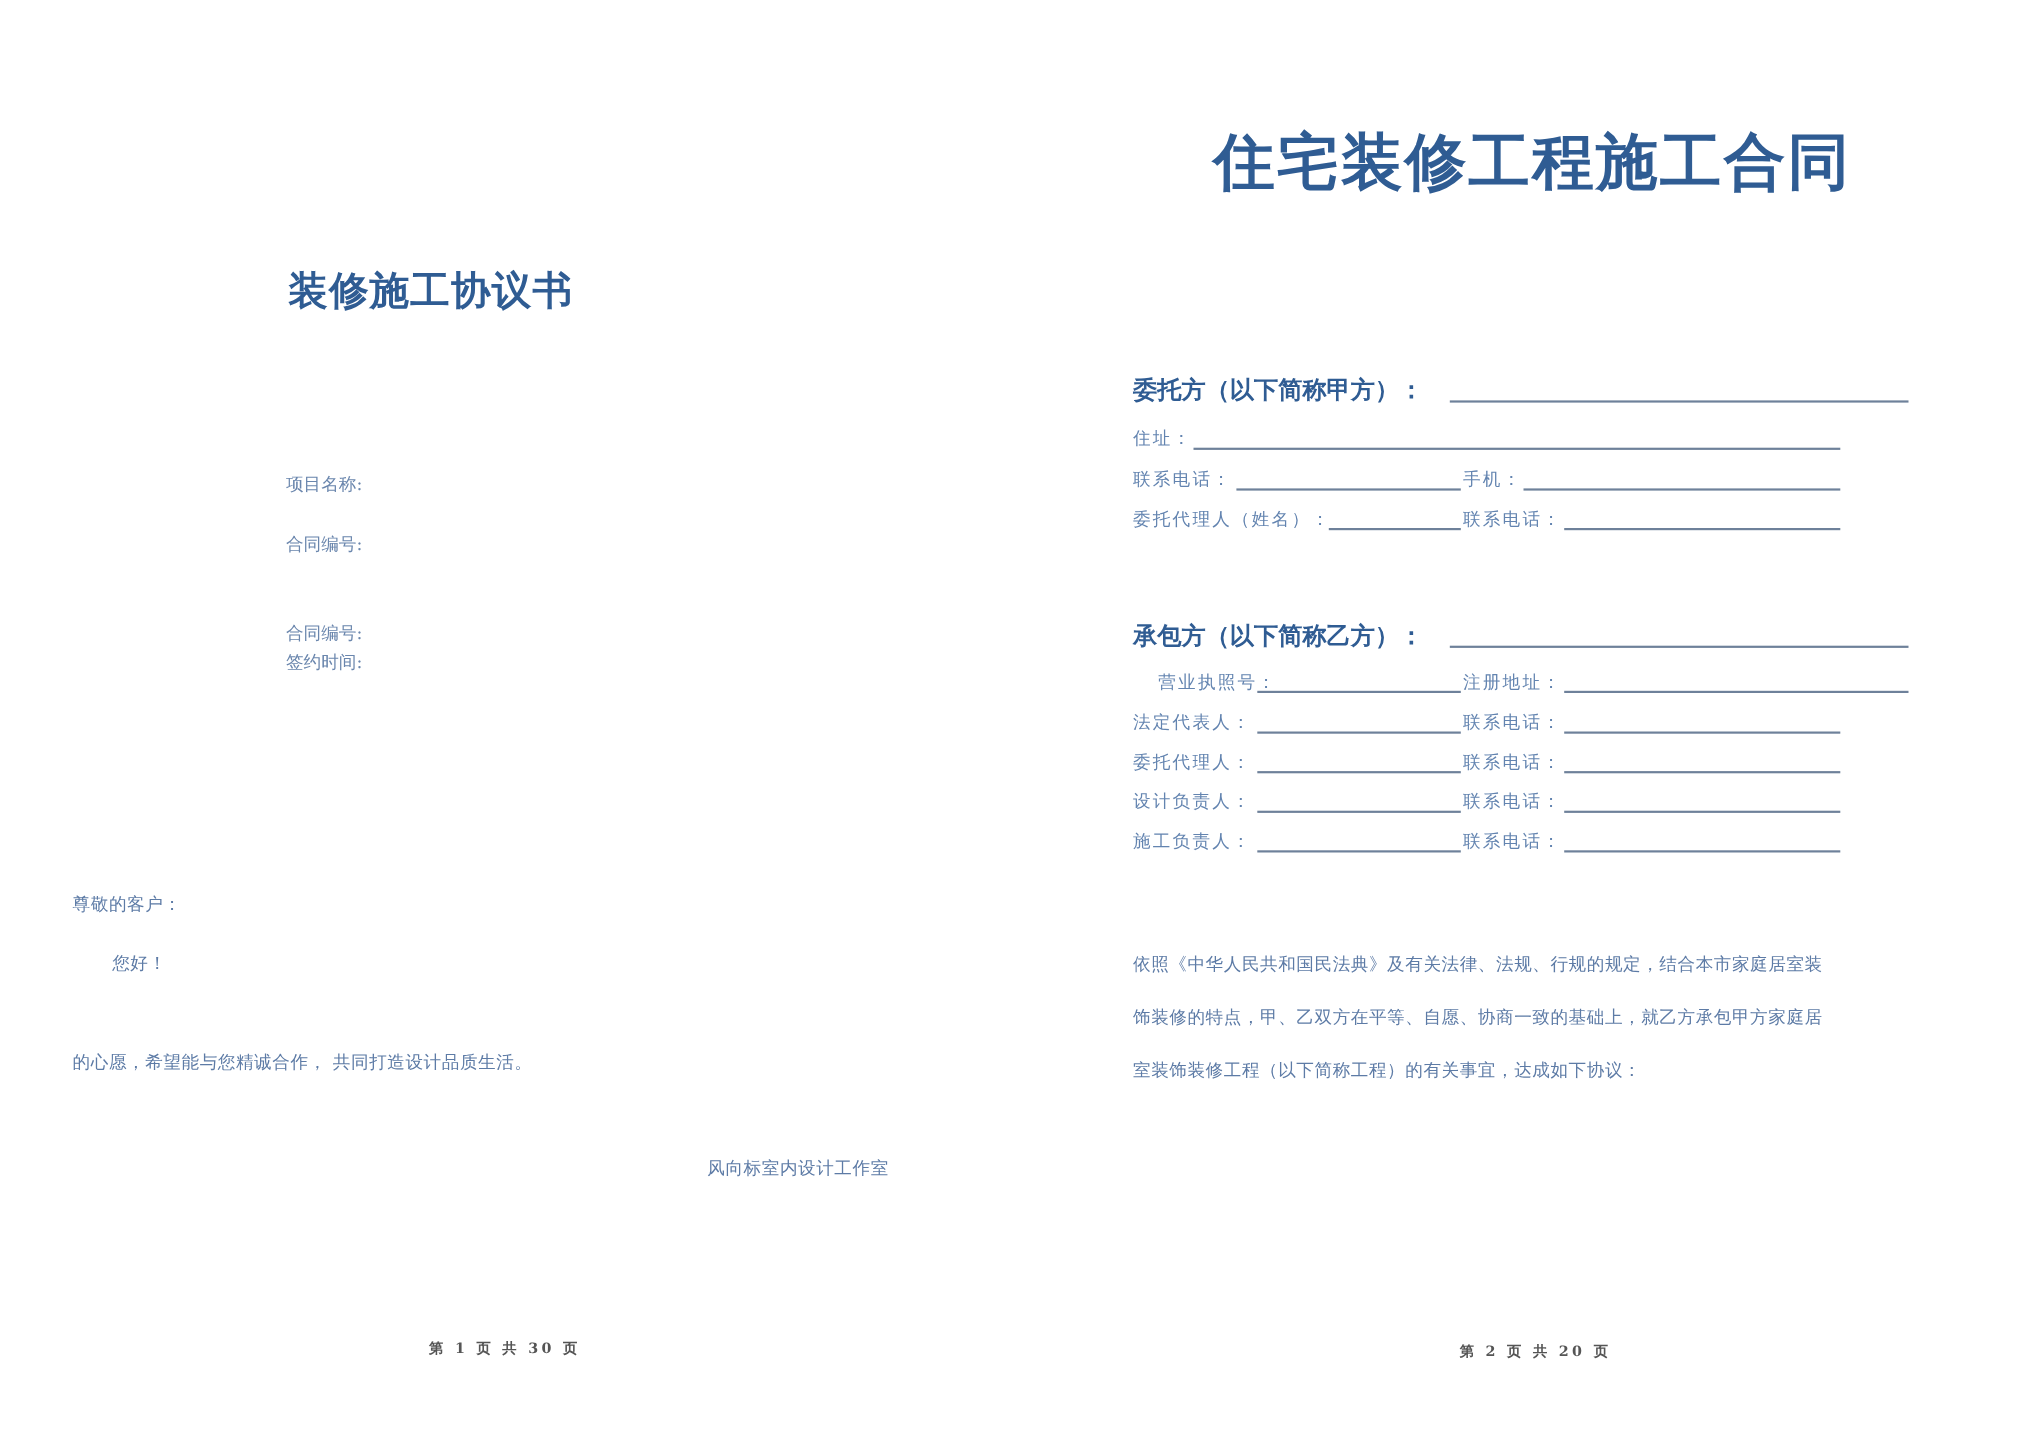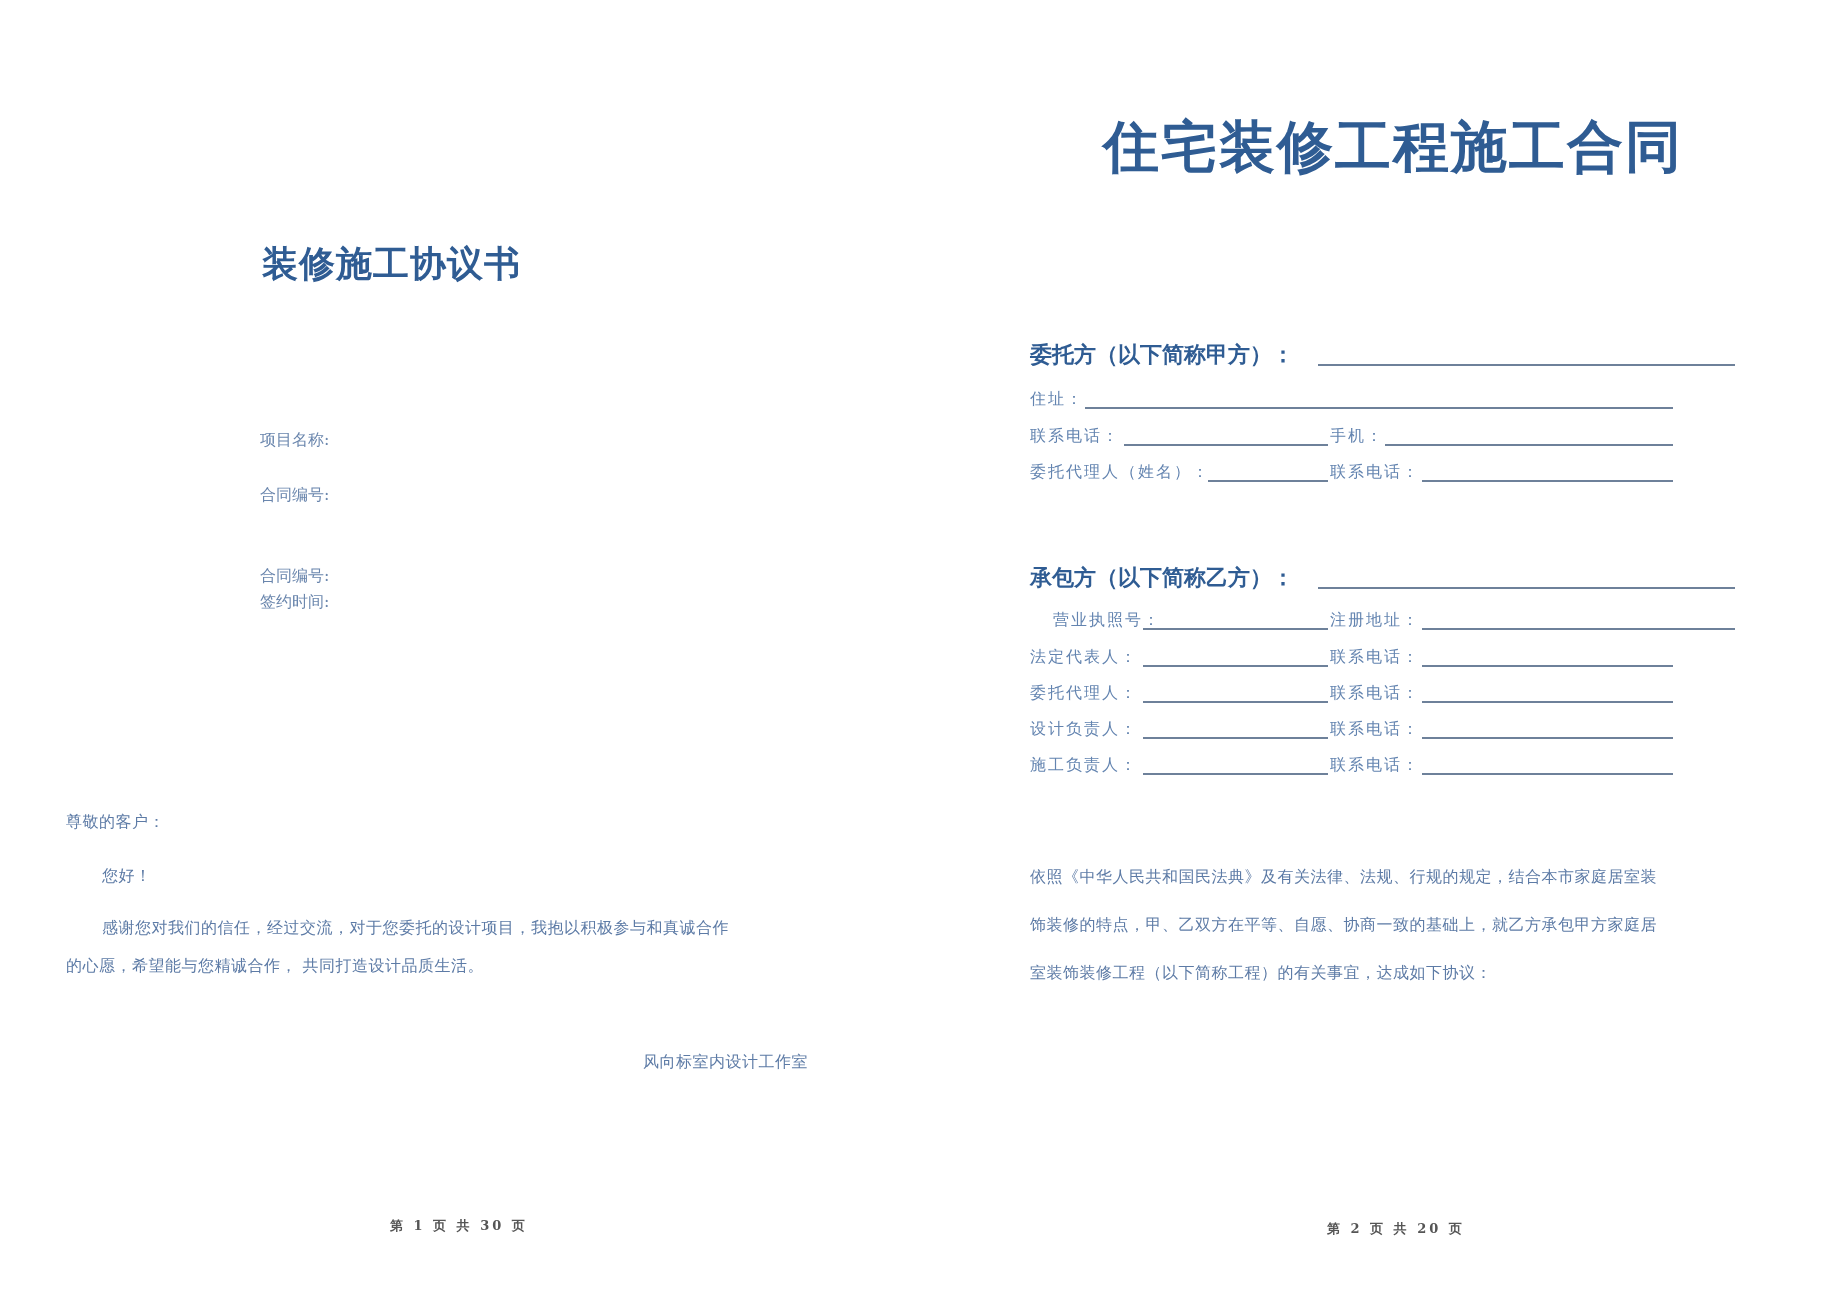--- a/index.html
+++ b/index.html
@@ -91,21 +91,20 @@
 <div class="page" id="page-left">
   <div class="abs cover-title">装修施工协议书</div>
 
   <div class="abs meta-label" style="top:430px;">项目名称:</div>
   <div class="abs meta-label" style="top:485px;">合同编号:</div>
   <div class="abs meta-label" style="top:538px;margin-top:28px;">合同编号:</div>
   <div class="abs meta-label" style="top:592px;">签约时间:</div>
 
   <div class="abs body-text" style="left:66px; top:812px;font-family:Liberation Serif, serif;">尊敬的客户：</div>
   <div class="abs body-text" style="left:102px; top:866px;">您好！</div>
-  <div class="abs body-text" style="left:102px; top:918px;">感谢您对我们的信任，经过交流，对于您委托的设计项目，我抱以积极参与和真诚合作</div>
   <div class="abs body-text" style="left:66px; top:956px;">的心愿，希望能与您精诚合作，  共同打造设计品质生活。</div>
 
   <div class="abs body-text" style="left:643px; top:1052px;">风向标室内设计工作室</div>
 
   <div class="abs footer-text" style="left:390px; top:1217px;">第 1 页 共 30 页</div>
 </div>
 
 <div class="page" id="page-right"></div>
 
 <div class="abs contract-title">住宅装修工程施工合同</div>

